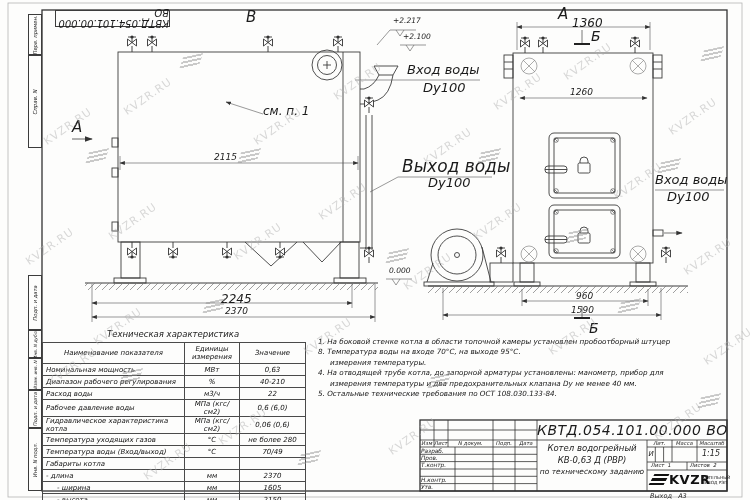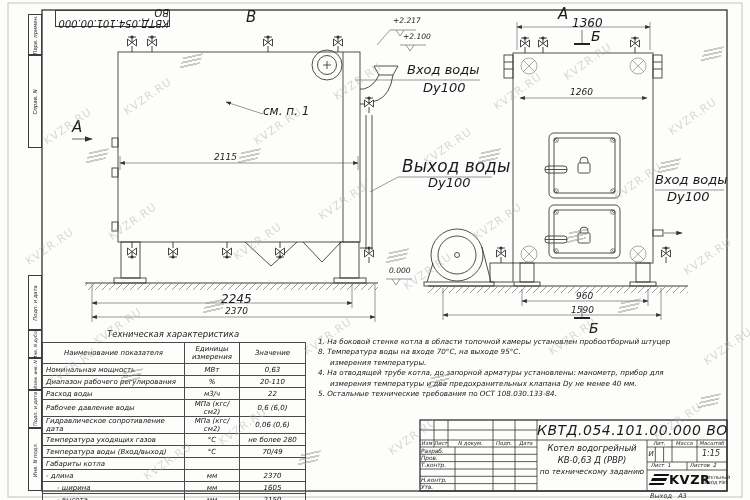--- a/index.html
+++ b/index.html
@@ -269,34 +269,34 @@
       <td class="v">Значение</td>
     </tr>
     <tr>
           <td>Номинальная мощность</td>
           <td class="u">МВт</td>
           <td class="v">0,63</td>
         </tr>
     <tr>
           <td>Диапазон рабочего регулирования</td>
           <td class="u">%</td>
-          <td class="v">20-110</td>
+          <td class="v">40-210</td>
         </tr>
     <tr>
           <td>Расход воды</td>
           <td class="u">м3/ч</td>
           <td class="v">22</td>
         </tr>
     <tr>
           <td>Рабочее давление воды</td>
           <td class="u">МПа (кгс/см2)</td>
           <td class="v">0,6 (6,0)</td>
         </tr>
     <tr>
-          <td>Гидравлическое сопротивление дата</td>
+          <td>Гидравлическое характеристика котла</td>
           <td class="u">МПа (кгс/см2)</td>
           <td class="v">0,06 (0,6)</td>
         </tr>
     <tr>
           <td>Температура уходящих газов</td>
           <td class="u">°С</td>
           <td class="v">не более 280</td>
         </tr>
     <tr>
           <td>Температура воды (Вход/выход)</td>

